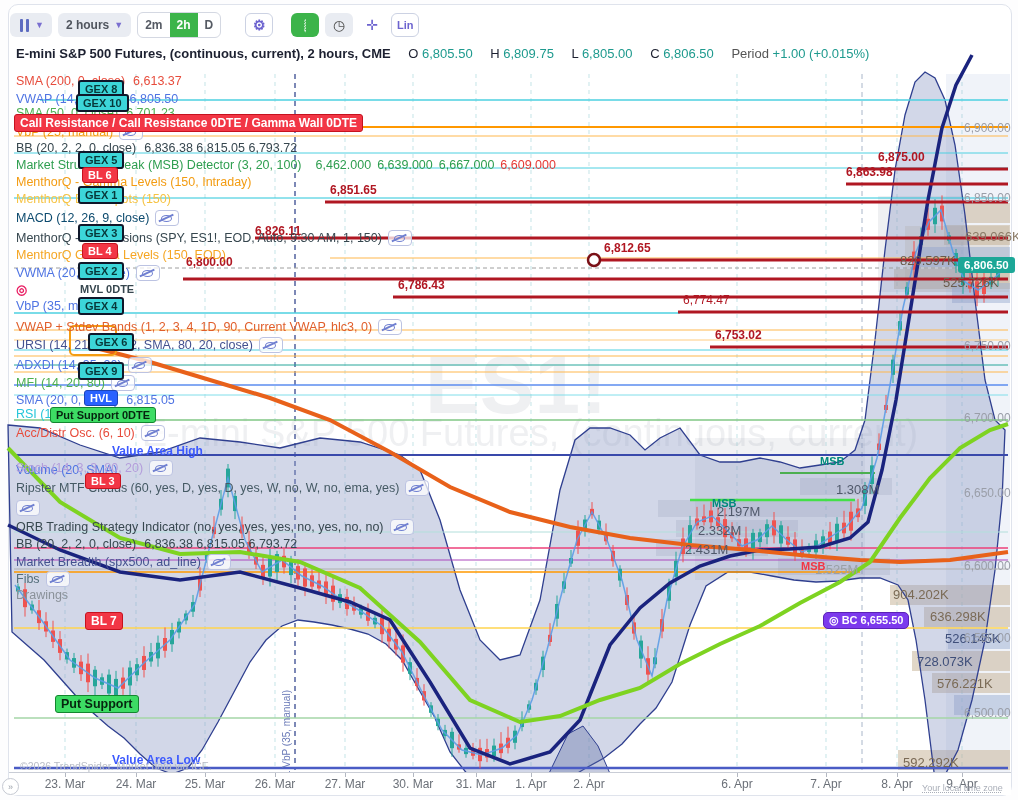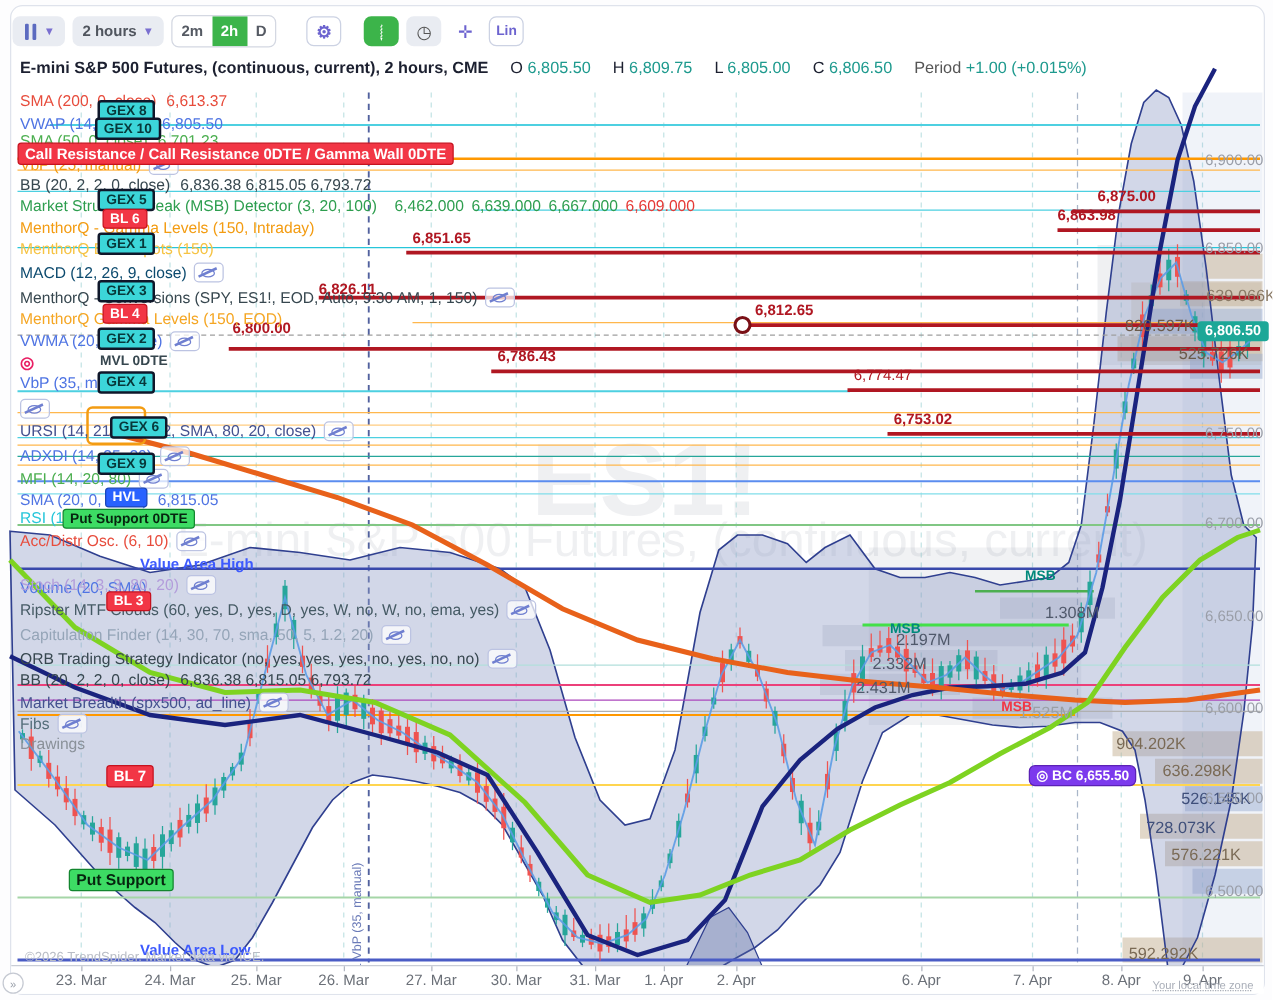--- a/index.html
+++ b/index.html
@@ -559,20 +559,21 @@
         <span>VWMA (20, 0, close)</span>
         <span class="eye"></span>
       </div>
       <div class="lrow" style="top: 282px; color: rgb(51, 51, 51);">
         <span class="target">◎</span>
       </div>
       <div class="lrow" style="top: 299px; color: rgb(79, 116, 227);">
         <span>VbP (35, manual)</span>
       </div>
       <div class="lrow" style="top: 319px; color: rgb(224, 94, 43);">
+        <span>VWAP + Stdev Bands (1, 2, 3, 4, 1D, 90, Current VWAP, hlc3, 0)</span>
         <span class="eye"></span>
       </div>
       <div class="lrow" style="top: 337px; color: rgb(68, 81, 143);">
         <span>URSI (14, 21, 20, 2, 2, SMA, 80, 20, close)</span>
         <span class="eye"></span>
       </div>
       <div class="lrow" style="top: 357px; color: rgb(79, 116, 227);">
         <span>ADXDI (14, 35, 20)</span>
         <span class="eye"></span>
       </div>
@@ -596,21 +597,20 @@
       </div>
       <div class="lrow" style="top: 460px; color: rgb(179, 157, 219);">
         <span>Stoch (14, 3, 3, 80, 20)</span>
         <span class="eye"></span>
       </div>
       <div class="lrow" style="top: 480px; color: rgb(69, 90, 100);">
         <span>Ripster MTF Clouds (60, yes, D, yes, D, yes, W, no, W, no, ema, yes)</span>
         <span class="eye"></span>
       </div>
       <div class="lrow" style="top: 500px; color: rgb(149, 165, 184);">
-        <span>Capitulation Finder (14, 30, 70, sma, 50, 5, 1.2, 20)</span>
         <span class="eye"></span>
       </div>
       <div class="lrow" style="top: 519px; color: rgb(55, 71, 79);">
         <span>ORB Trading Strategy Indicator (no, yes, yes, yes, no, yes, no, no)</span>
         <span class="eye"></span>
       </div>
       <div class="lrow" style="top: 537px; color: rgb(55, 71, 79);">
         <span>BB (20, 2, 2, 0, close)</span>
         <span class="val">6,836.38 6,815.05 6,793.72</span>
       </div>

